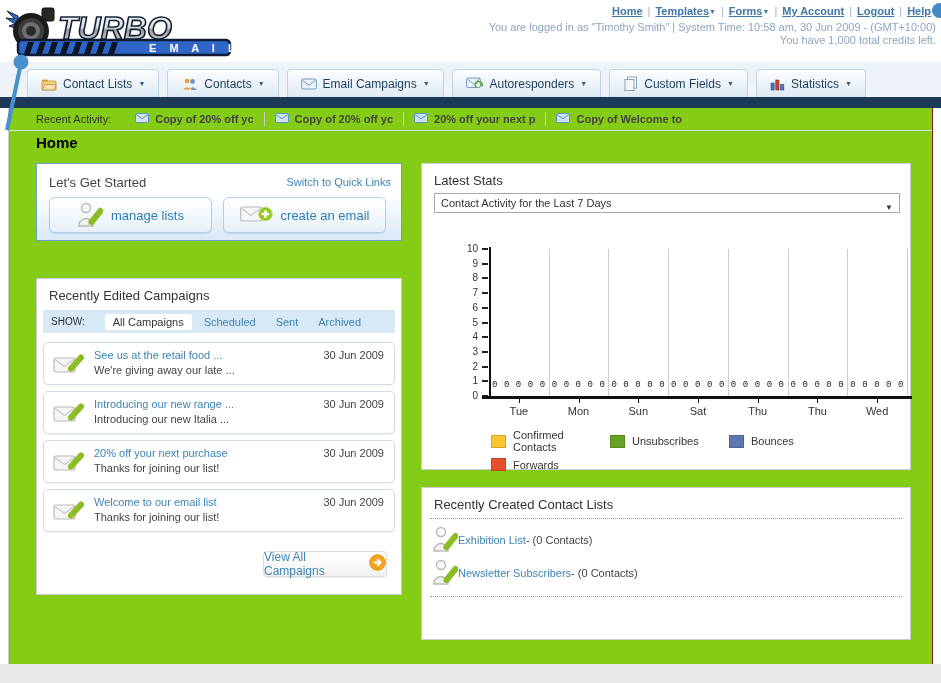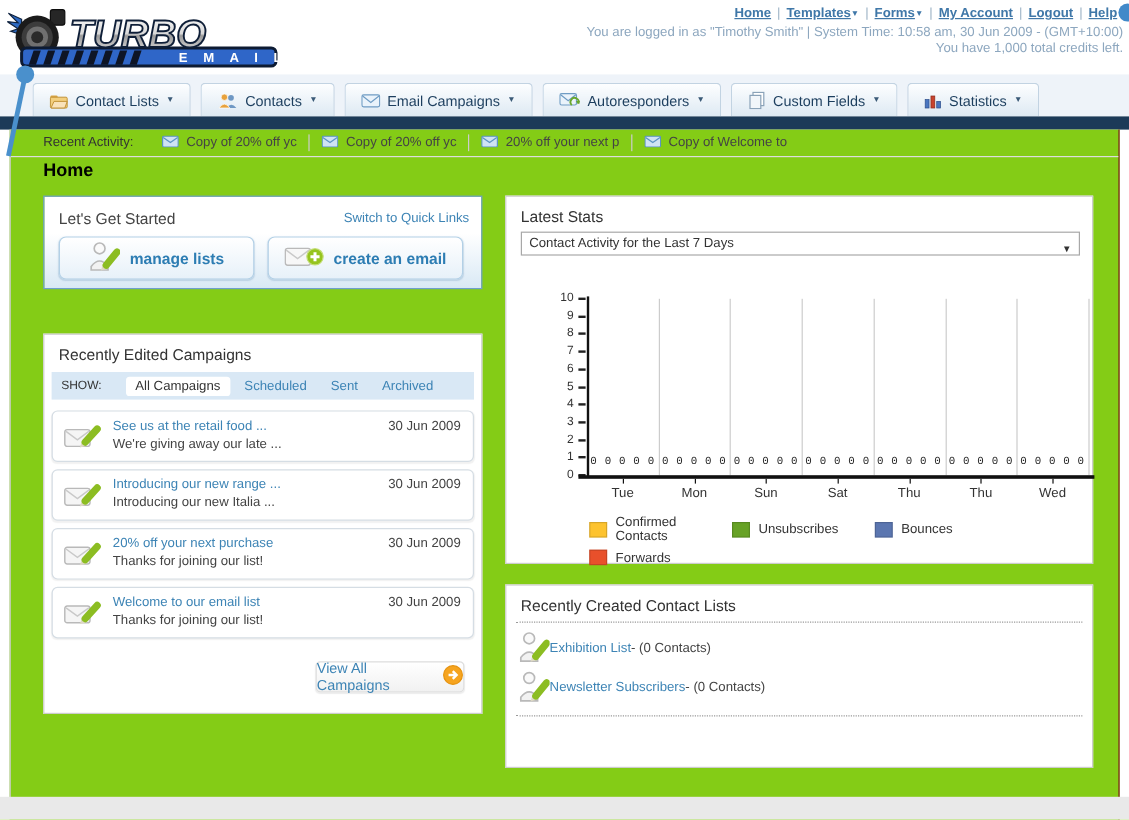--- a/index.html
+++ b/index.html
@@ -29,34 +29,34 @@
   .tab-icon svg { display:block; }
   .navybar { position:absolute; top:97px; left:0; width:941px; height:11px; background:#1c3a58; }
 
   
   .content { position:absolute; left:8px; top:108px; width:925px; height:642px; border-left:1px solid #ccc; border-right:1px solid #7f1d1d; border-bottom:1px solid #ccc; background:#84cc16; }
   .footer { position:absolute; top:664px; left:0; width:941px; height:19px; background:#e9e9e9; }
 
   
   .activitybar { position:absolute; top:0; left:0; right:0; height:23px; border-bottom:1px solid #ddd; display:flex; align-items:center; padding-left:27px; }
   .activity-label { color:#333; margin-right:14px; }
-  .activity-item { display:flex; align-items:center; gap:6px; color:#444; padding:0 10px; cursor:pointer; }
+  .activity-item { display:flex; align-items:center; gap:6px; color:#444; padding:0 10px; cursor:pointer;font-weight:bold; }
   .activity-div { width:1px; height:14px; background:#ccc; }
 
   .page-title { position:absolute; left:27px; top:26px; font-size:15px; font-weight:bold; color:#000; }
 
   
   .panel { position:absolute; background:#fff; border:1px solid #ccc; }
   .panel-title { position:absolute; left:12px; top:9px; font-size:13px; color:#333; }
 
   .get-started { left:27px; top:55px; width:366px; height:78px; border:1px solid #6fa0cc; background:linear-gradient(#ffffff 40%, #d9e9f5); }
   .gs-title { position:absolute; left:12px; top:11px; font-size:13px; color:#444; }
   .gs-link { position:absolute; right:10px; top:12px; font-size:11px; color:#3d84b5; cursor:pointer; }
   .gs-btn { position:absolute; top:33px; width:163px; height:36px; border:1px solid #b3d0e6; border-radius:6px; background:linear-gradient(#ffffff,#e7f1f9); display:flex; align-items:center; justify-content:center; gap:8px; cursor:pointer; box-shadow:0 1px 1px rgba(120,160,195,.35); }
-  .gs-btn span.lbl { font-size:13px; font-weight:bold; color:#2d7db3; }
+  .gs-btn span.lbl { font-size:13px; font-weight:normal; color:#2d7db3; }
 
   .campaigns { left:27px; top:170px; width:366px; height:317px; }
   .showbar { position:absolute; left:6px; top:31px; right:6px; height:23px; background:#d9e8f5; display:flex; align-items:center; padding-left:8px; gap:4px; }
   .show-label { font-size:10px; color:#333; margin-right:16px; }
   .filter { font-size:11px; color:#3d84b5; padding:2px 8px; cursor:pointer; }
   .filter.active { background:#fff; color:#333; border-radius:3px; }
   .card { position:absolute; left:6px; right:6px; height:43px; border:1px solid #d5dde4; border-radius:5px; background:#fff; box-shadow:0 1px 1px rgba(0,0,0,.06); }
   .card .c-icon { position:absolute; left:9px; top:8px; }
   .card .c-title { position:absolute; left:50px; top:6px; font-size:11px; color:#3d84b5; cursor:pointer; }
   .card .c-sub { position:absolute; left:50px; top:21px; font-size:11px; color:#444; }

